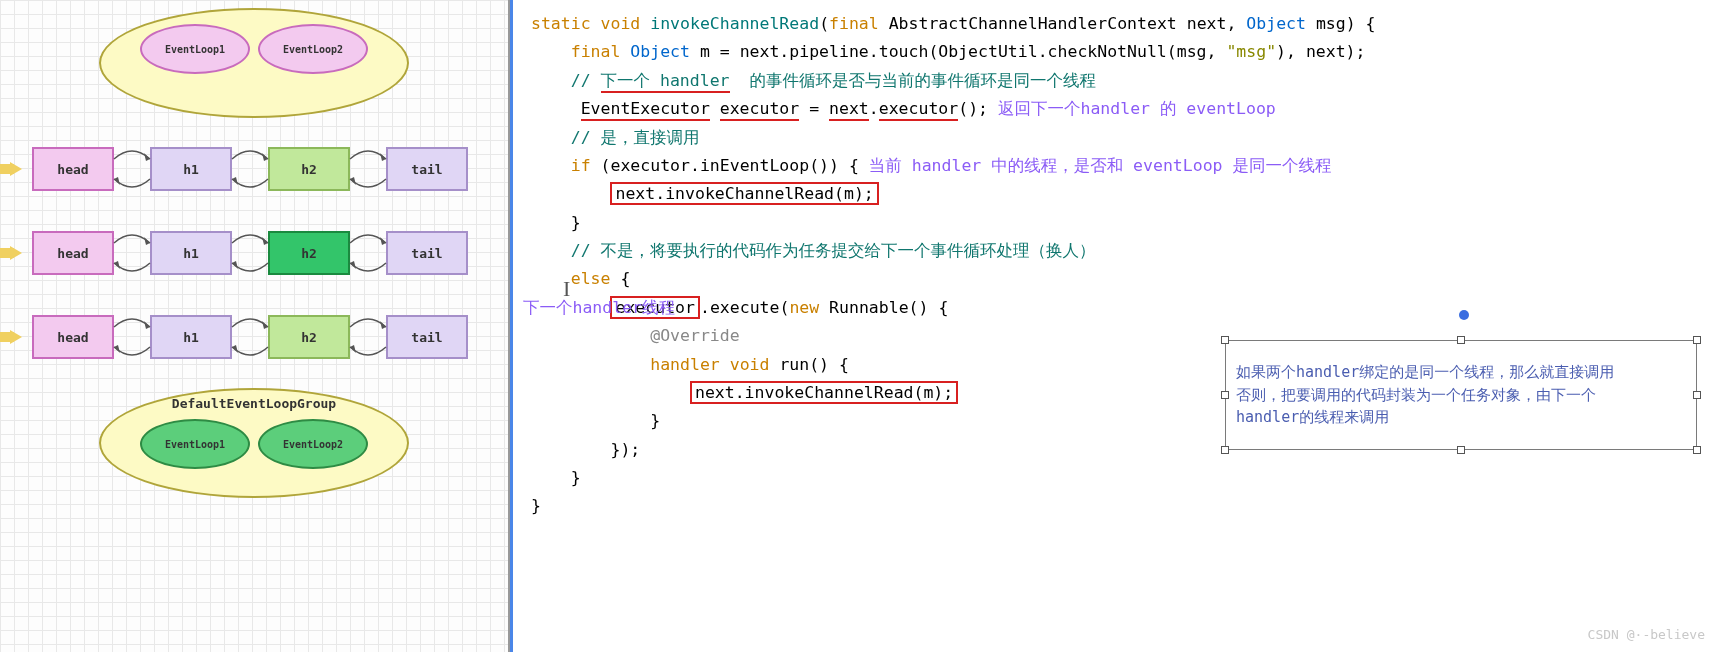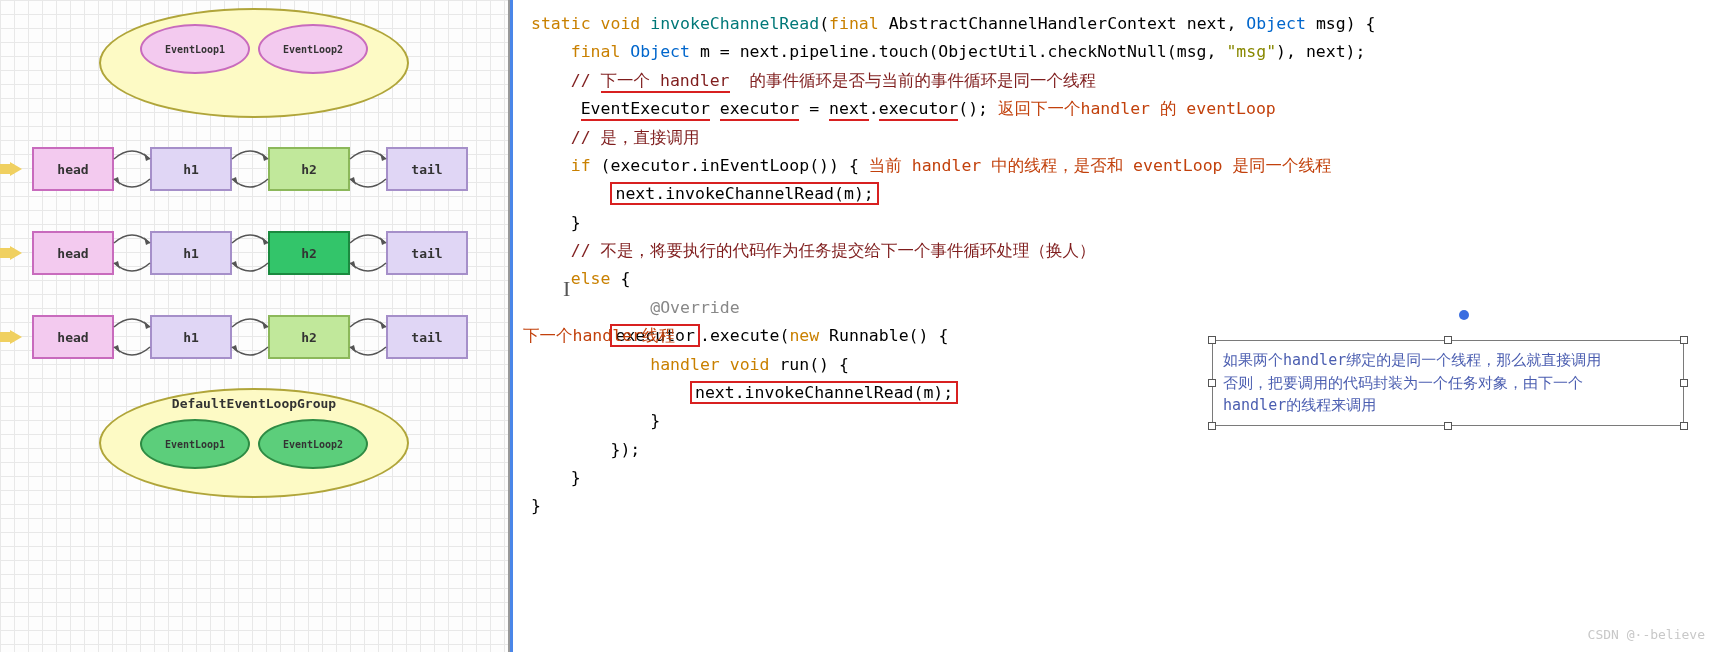--- a/index.html
+++ b/index.html
@@ -26,25 +26,25 @@
   .link { width: 36px; height: 40px; position: relative; }
   .link svg { position:absolute; top:-8px; left:-2px; }
   
   
   .right-panel { flex: 1; background: #fff; border-left: 3px solid #4a86e8; padding: 10px 8px 10px 18px; position: relative; font-size: 16.5px; line-height: 1.72; }
   .code-line { white-space: pre; font-family: Consolas, monospace; }
   .kw { color: #c98000; }
   .type0 { color: #0066cc; }
   .method { color: #007878; }
   .str { color: #888800; }
-  .comm-orange { color: #7f1d1d; }
-  .comm-red { color: #c2410c; }
+  .comm-orange { color: #0f766e; }
+  .comm-red { color: #8b5cf6; }
   .ul-red { border-bottom: 2px solid #d82020; padding-bottom:1px; }
   .box-red { border: 2px solid #d82020; padding: 0 3px; }
-  .callout { position: absolute; right: 35px; top: 340px; width: 472px; border: 1px solid #7a7a7a; background: #fff; padding: 8px 10px; font-size: 15px; color: #4a5db0; line-height:1.5; }
+  .callout { position: absolute; right: 22px; top: 340px; width: 472px; border: 1px solid #7a7a7a; background: #fff; padding: 20px 10px; font-size: 15px; color: #4a5db0; line-height:1.5; }
   .callout-handle { position:absolute; width:8px; height:8px; background:#fff; border:1px solid #555; }
   .watermark { position: absolute; right: 14px; bottom: 6px; color: #c8c8c8; font-size: 13px; font-weight:300;text-align:center; }
   .dot-blue { position:absolute; width:10px; height:10px; border-radius:50%; background:#3a6de0; right:250px; top:310px;}
   .cursor-i { position:absolute; left:50px; top:270px; font-size:22px; color:#555; font-family: serif;}
 </style>
 </head>
 <body>
 
 <div class="left-panel">
   <div class="group-oval">
@@ -166,22 +166,22 @@
   <div class="code-line"><span class="kw">static</span> <span class="kw">void</span> <span class="method">invokeChannelRead</span>(<span class="kw">final</span> <span>AbstractChannelHandlerContext</span> <span>next</span>, <span class="type0">Object</span> <span>msg</span>) {</div>
   <div class="code-line">    <span class="kw">final</span> <span class="type0">Object</span><span> m = next.pipeline.touch(ObjectUtil.checkNotNull(msg, </span><span class="str">"msg"</span><span>), next);</span></div>
   <div class="code-line">    <span class="comm-orange"><span style="display:inline-block"><span>// </span><span class="ul-red">下一个 handler</span><span>  的事件循环是否与当前的事件循环是同一个线程</span></span></span></div>
   <div class="code-line">     <span class="ul-red">EventExecutor</span> <span class="ul-red">executor</span><span> = </span><span class="ul-red">next</span><span>.</span><span class="ul-red">executor</span><span>();</span> <span class="comm-red">返回下一个handler 的 eventLoop</span></div>
   <div class="code-line">    <span class="comm-orange">// 是，直接调用</span></div>
   <div class="code-line">    <span class="kw">if</span><span> (executor.inEventLoop()) {</span> <span class="comm-red">当前 handler 中的线程，是否和 eventLoop 是同一个线程</span></div>
   <div class="code-line">        <span class="box-red">next.invokeChannelRead(m);</span></div>
   <div class="code-line">    <span>}</span></div>
   <div class="code-line">    <span class="comm-orange">// 不是，将要执行的代码作为任务提交给下一个事件循环处理（换人）</span></div>
   <div class="code-line">    <span class="kw">else</span> {</div>
+  <div class="code-line"><span class="comm-red" style="position:absolute;left:-4px;margin-left:14px">下一个handler线程</span>        <span class="box-red">executor</span><span>.execute(</span><span class="kw">new</span><span> Runnable() {</span></div>
   <div class="code-line">            <span style="color:#888">@Override</span></div>
-  <div class="code-line"><span class="comm-red" style="position:absolute;left:-4px;margin-left:14px">下一个handler线程</span>        <span class="box-red">executor</span><span>.execute(</span><span class="kw">new</span><span> Runnable() {</span></div>
   <div class="code-line">            <span class="kw">handler</span> <span class="kw">void</span><span> run() {</span></div>
   <div class="code-line">                <span class="box-red">next.invokeChannelRead(m);</span></div>
   <div class="code-line">            <span>}</span></div>
   <div class="code-line">        <span>});</span></div>
   <div class="code-line">    <span>}</span></div>
   <div class="code-line"><span>}</span></div>
 
   <div class="callout">
     <div class="callout-handle" style="left:-5px;top:-5px"></div>
       <div class="callout-handle" style="right:-5px;top:-5px"></div>

